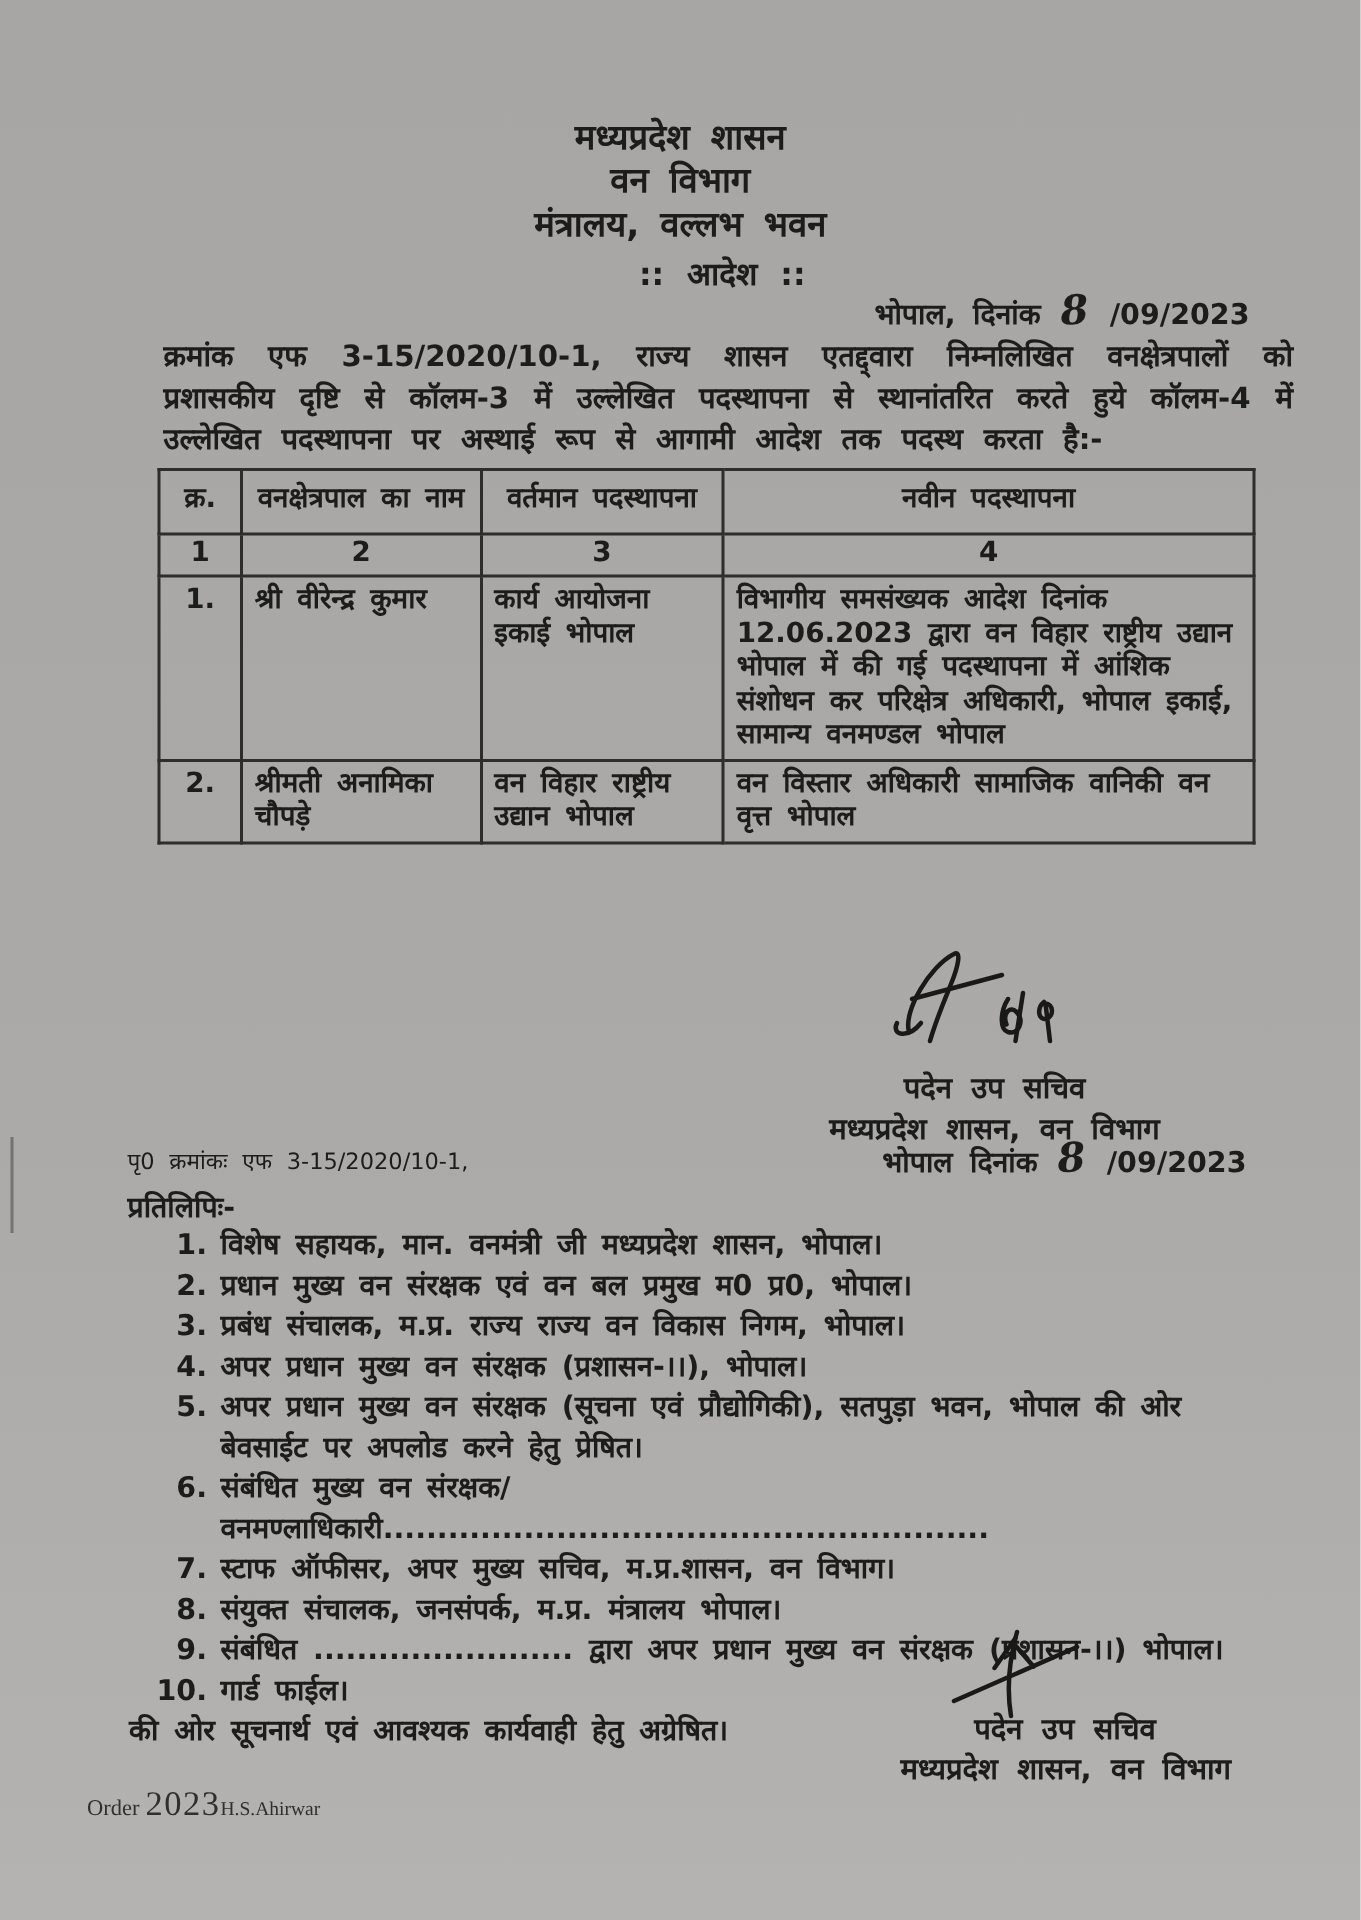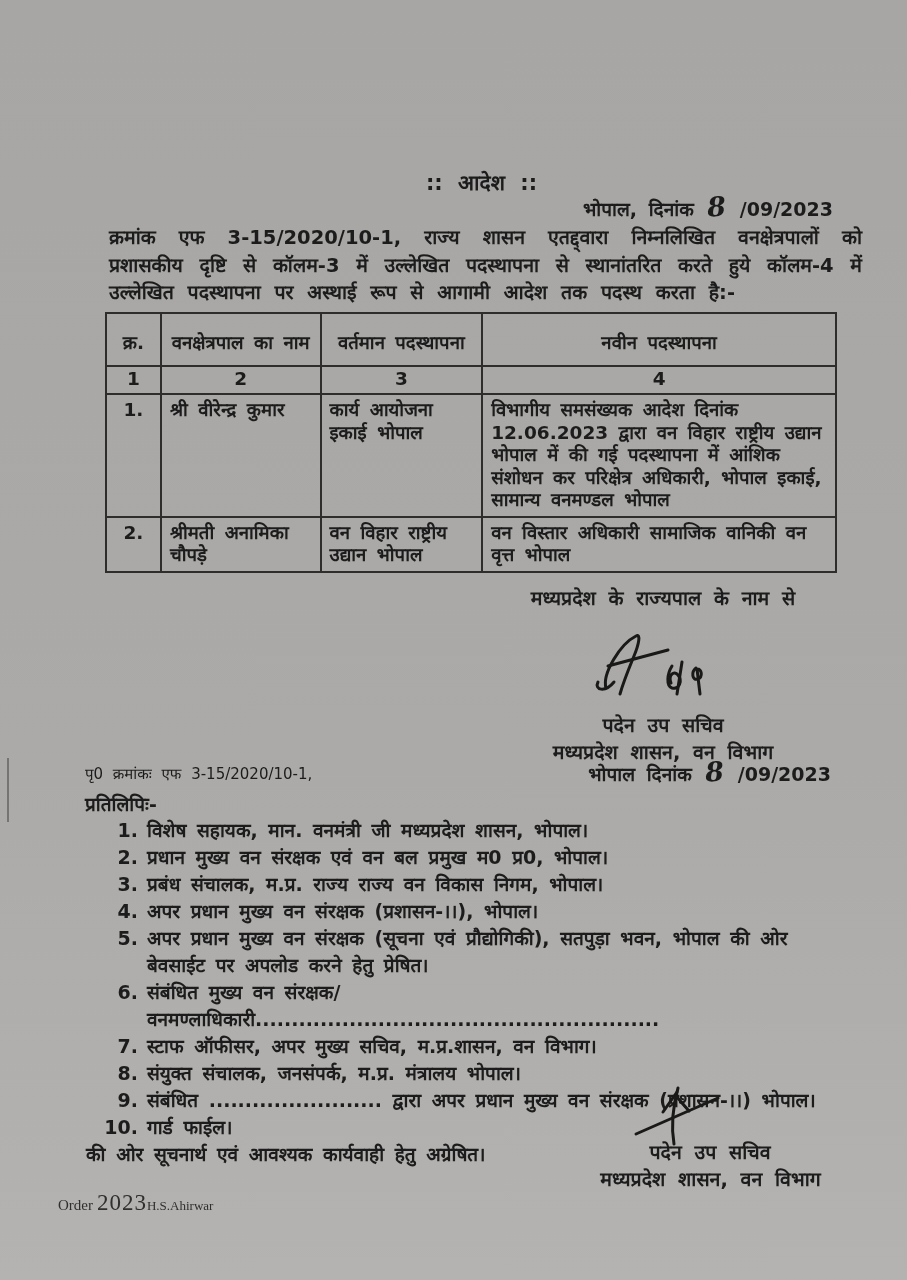--- a/index.html
+++ b/index.html
@@ -27,21 +27,21 @@
     font-weight:700;font-size:27px;line-height:0;display:inline-block;transform:rotate(-4deg);padding:0 2px;}
 
   
   .intro{position:absolute;top:224px;left:85px;width:753px;
     font-size:19.5px;line-height:27.5px;font-weight:700;word-spacing:7px;text-align:justify;margin-left:24px;}
 
   
   table.order-table{position:absolute;top:312px;left:105px;width:732px;
     border-collapse:collapse;font-size:18.5px;font-weight:700;line-height:22.5px;word-spacing:4px;}
   .order-table th,.order-table td{border:2px solid #2e2d2b;vertical-align:top;padding:4px 8px;}
-  .order-table th{text-align:center;font-weight:700;padding-top:18px;padding-bottom:10px;}
+  .order-table th{text-align:center;font-weight:700;padding-top:8px;padding-bottom:10px;}
   .order-table .num-row td{text-align:center;padding:1px 4px 3px;}
   .order-table .sno-cell{text-align:center;}
 
   
   .auth-line{position:absolute;text-align:center;font-size:19.5px;font-weight:700;word-spacing:6px;white-space:nowrap;}
   .auth-1{top:584px;left:488px;width:350px;}
   .auth-2{top:613px;left:488px;width:350px;}
   .sig1{position:absolute;top:630px;left:592px;}
   .auth-name{top:684px;left:488px;width:350px;}
   .auth-desig{top:711px;left:488px;width:350px;}
@@ -73,20 +73,25 @@
   .footer .f-author{font-size:13px;text-align:right;}
 
   
   .scan-artifact{position:absolute;left:7px;top:758px;width:2px;height:64px;background:#62625f;opacity:.75;}
 </style>
 </head>
 <body>
 
 <div class="page">
 
+  <div class="doc-header">
+    <div class="h-line">मध्यप्रदेश शासन</div>
+    <div class="h-line">वन विभाग</div>
+    <div class="h-line">मंत्रालय, वल्लभ भवन</div>
+  </div>
   <div class="order-title">:: आदेश ::</div>
 
   <div class="date-line date-top">
     <span>भोपाल, दिनांक</span>
     <span class="hand">8</span>
     <span>/09/2023</span>
   </div>
 
   <div class="intro">क्रमांक एफ 3-15/2020/10-1, राज्य शासन एतद्द्वारा निम्नलिखित वनक्षेत्रपालों को प्रशासकीय दृष्टि से कॉलम-3 में उल्लेखित पदस्थापना से स्थानांतरित करते हुये कॉलम-4 में उल्लेखित पदस्थापना पर अस्थाई रूप से आगामी आदेश तक पदस्थ करता है:-</div>
 
@@ -118,21 +123,20 @@
     </tr>
     <tr>
       <td class="sno-cell">2.</td>
       <td>श्रीमती अनामिका चौपड़े</td>
       <td>वन विहार राष्ट्रीय उद्यान भोपाल</td>
       <td>वन विस्तार अधिकारी सामाजिक वानिकी वन वृत्त भोपाल</td>
     </tr>
   </tbody>
     </table>
 
-  <div class="auth-line auth-1">मध्यप्रदेश के राज्यपाल के नाम से</div>
 
   <svg class="sig1" width="132" height="70" viewBox="0 0 132 70">
     <g fill="none" stroke="#191917" stroke-width="3" stroke-linecap="round">
       <path d="M14,58 C10,44 28,14 44,6 C49,3 47,14 42,26 C38,36 32,50 28,64"></path>
       <path d="M6,52 C2,60 13,63 22,52"></path>
       <path d="M16,36 L76,20"></path>
       <path d="M80,36 C75,44 74,56 80,58 C87,60 91,51 86,45 C82,40 76,45 79,53"></path>
       <path d="M90,32 L85,64"></path>
       <path d="M104,38 C99,42 100,51 106,49 C111,47 110,39 105,39 L108,64"></path>
     </g>

